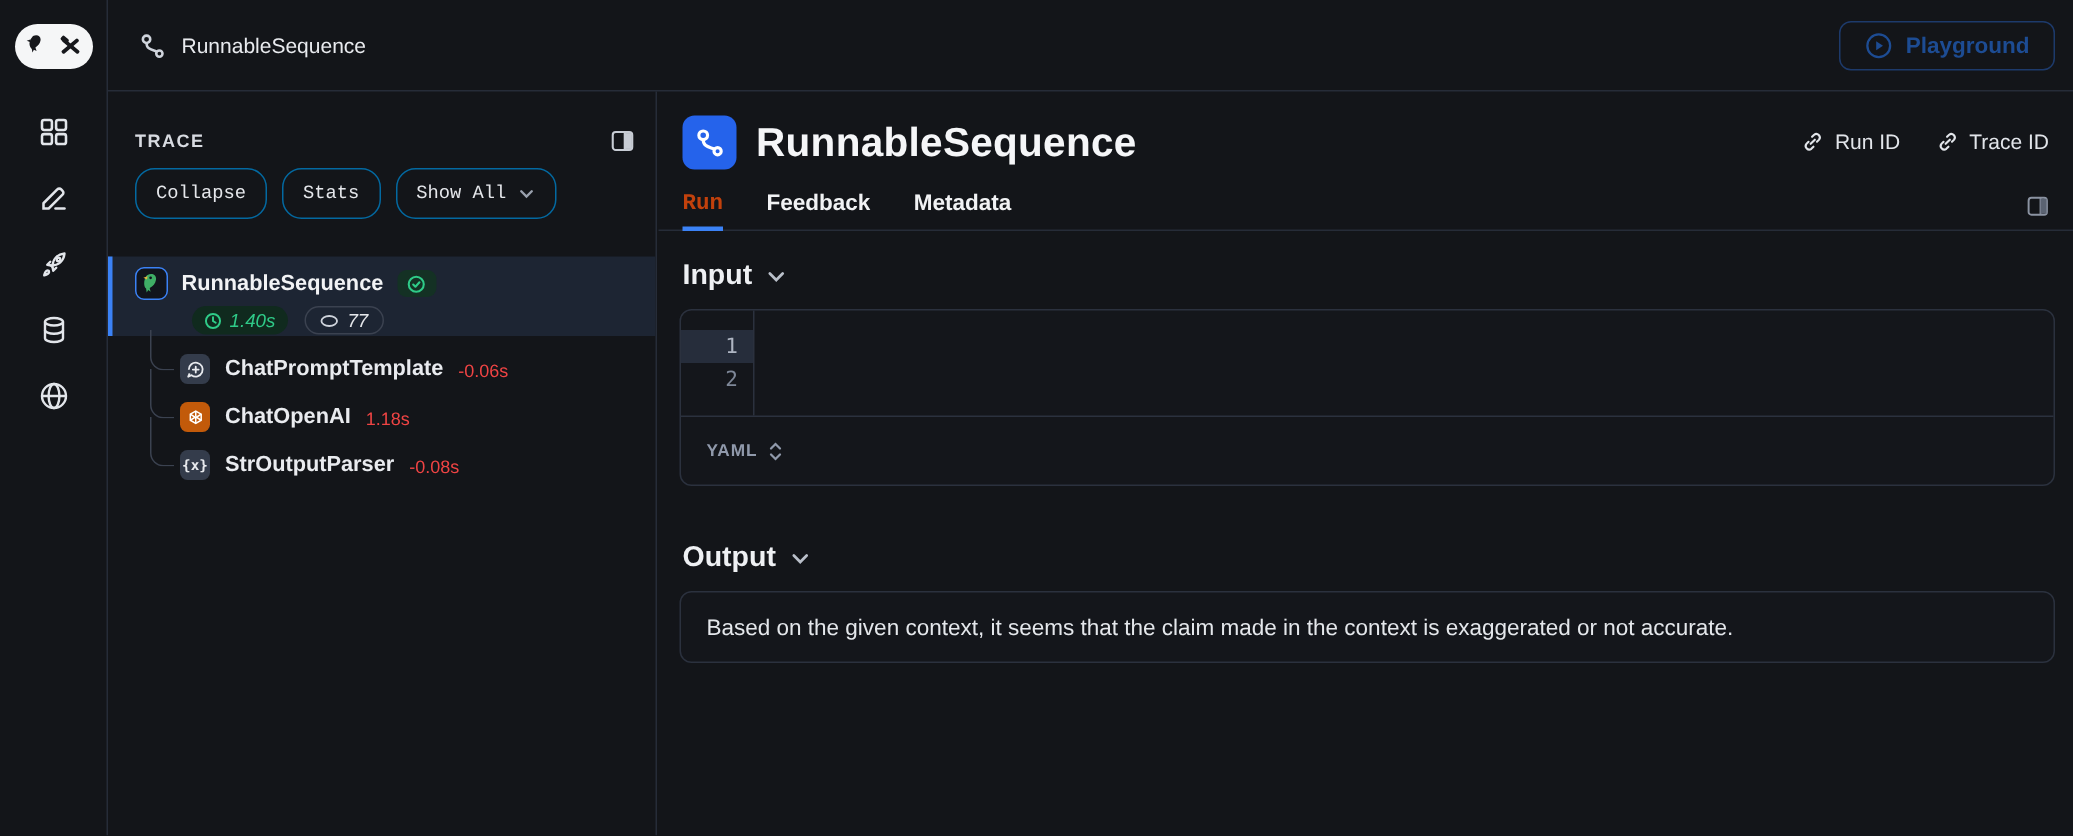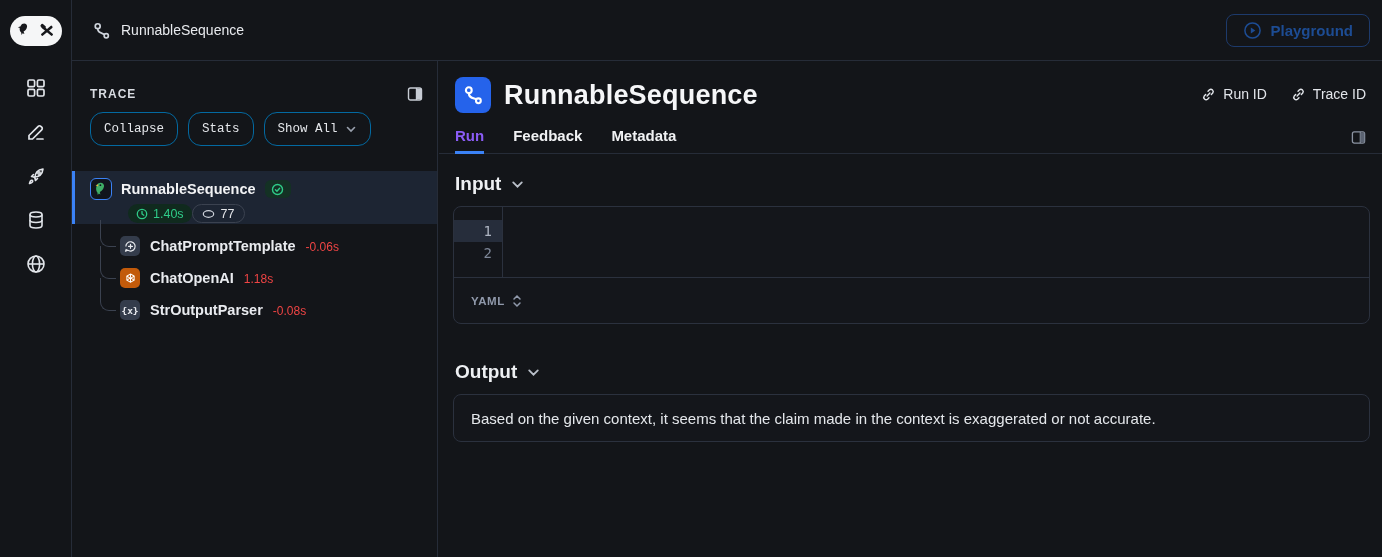--- a/index.html
+++ b/index.html
@@ -26,21 +26,21 @@
   .trace-title { font-size:12px; font-weight:600; letter-spacing:1px; color:#d8dbe1; }
   .trace-btns { padding:10px 0 0 18px; display:flex; gap:10px; }
   .pill-btn { display:flex; align-items:center; gap:7px; height:34px; padding:0 13px; border:1px solid #0369a1; border-radius:13px; background:transparent; color:#e5e7eb; font-size:12.5px; font-weight:500; font-family:Liberation Mono, monospace; cursor:pointer; }
   .tree { margin-top:25px; }
   .root-row { position:relative; height:53px; background:#1d2533; padding:7px 0 0 18px; cursor:pointer; }
   .root-row::before { content:""; position:absolute; left:0; top:0; bottom:0; width:3px; background:#3b82f6; }
   .root-line1 { display:flex; align-items:center; gap:9px; }
   .root-icon { width:22px; height:22px; border:1.5px solid #3b82f6; border-radius:6px; background:#11151d; display:flex; align-items:center; justify-content:center; }
   .root-name { font-size:14.5px; font-weight:600; color:#f2f3f5; }
   .ok-badge { width:26px; height:18px; border-radius:6px; background:#143124; display:flex; align-items:center; justify-content:center; }
-  .root-line2 { display:flex; align-items:center; gap:0; margin:4px 0 0 38px; }
+  .root-line2 { display:flex; align-items:center; gap:11px; margin:4px 0 0 38px;font-style:italic; }
   .dur-pill { display:flex; align-items:center; gap:5px; height:19px; padding:0 8px; border-radius:10px; background:#102a1e; color:#2fcb88; font-size:12.5px; font-weight:500; }
   .tok-pill { display:flex; align-items:center; gap:6px; height:19px; padding:0 9px; border-radius:10px; border:1px solid #3b4250; color:#e5e7eb; font-size:12.5px; font-weight:500; }
   .children { position:relative; padding-top:6px; }
   .child-row { position:relative; height:32px; display:flex; align-items:center; padding-left:48px; cursor:pointer; }
   .child-row::before { content:""; position:absolute; left:28px; top:-16px; width:15px; height:32px; border-left:1.5px solid #3b4250; border-bottom:1.5px solid #3b4250; border-bottom-left-radius:9px; }
   .children .child-row:first-child::before { top:-10px; height:26px; }
   .child-icon { width:20px; height:20px; border-radius:5px; display:flex; align-items:center; justify-content:center; margin-right:10px; flex:none; }
   .ci-dark { background:#343c4b; }
   .ci-orange { background:#c25a0a; }
   .child-name { font-size:14.5px; font-weight:700; color:#e9ebef; }
@@ -51,21 +51,21 @@
   .main { position:absolute; left:439px; top:61px; right:0; bottom:0; }
   .main-head { display:flex; align-items:flex-start; justify-content:space-between; padding:16px 16px 0 16px; }
   .main-title-wrap { display:flex; align-items:center; gap:13px; }
   .main-icon { width:36px; height:36px; border-radius:8px; background:#2563eb; display:flex; align-items:center; justify-content:center; }
   .main-title { font-size:27px; font-weight:700; color:#f5f6f8; letter-spacing:0.2px; }
   .id-links { display:flex; align-items:center; gap:24px; margin-top:9px; }
   .id-link { display:flex; align-items:center; gap:7px; font-size:14px; font-weight:500; color:#e2e5ea; cursor:pointer; }
   .tabs-row { display:flex; align-items:flex-end; justify-content:space-between; border-bottom:1px solid #262c38; margin-top:8px; padding:0 16px; height:33px; }
   .tabs { display:flex; gap:29px; height:100%; }
   .tab { font-size:15px; font-weight:700; color:#f1f2f4; display:flex; align-items:center; cursor:pointer; border-bottom:3px solid transparent; margin-bottom:-1px; padding-bottom:2px; }
-  .tab.active { color:#8b5cf6; border-bottom-color:#3b82f6; }
+  .tab.active { color:#c2410c; border-bottom-color:#3b82f6;font-family:Liberation Mono, monospace; }
   .spread-btn { background:none; border:none; cursor:pointer; padding:0; margin-bottom:8px; }
 
   .main-content { padding:0 12px 0 14px; }
   .sec-head { display:flex; align-items:center; gap:9px; margin-top:19px; padding-left:2px; cursor:pointer; }
   .sec-head.output-head { margin-top:37px; }
   .sec-title { font-size:19px; font-weight:600; color:#eef0f3; }
   .card { border:1px solid #2b313e; border-radius:8px; margin-top:11px; background:#14161b; }
   .code-area { position:relative; padding:13px 0; font-family:"DejaVu Sans Mono", monospace; font-size:14px; line-height:22px; }
   .gutter-rule { position:absolute; left:48px; top:0; bottom:0; width:1px; background:#2b313e; }
   .crow { display:flex; }

